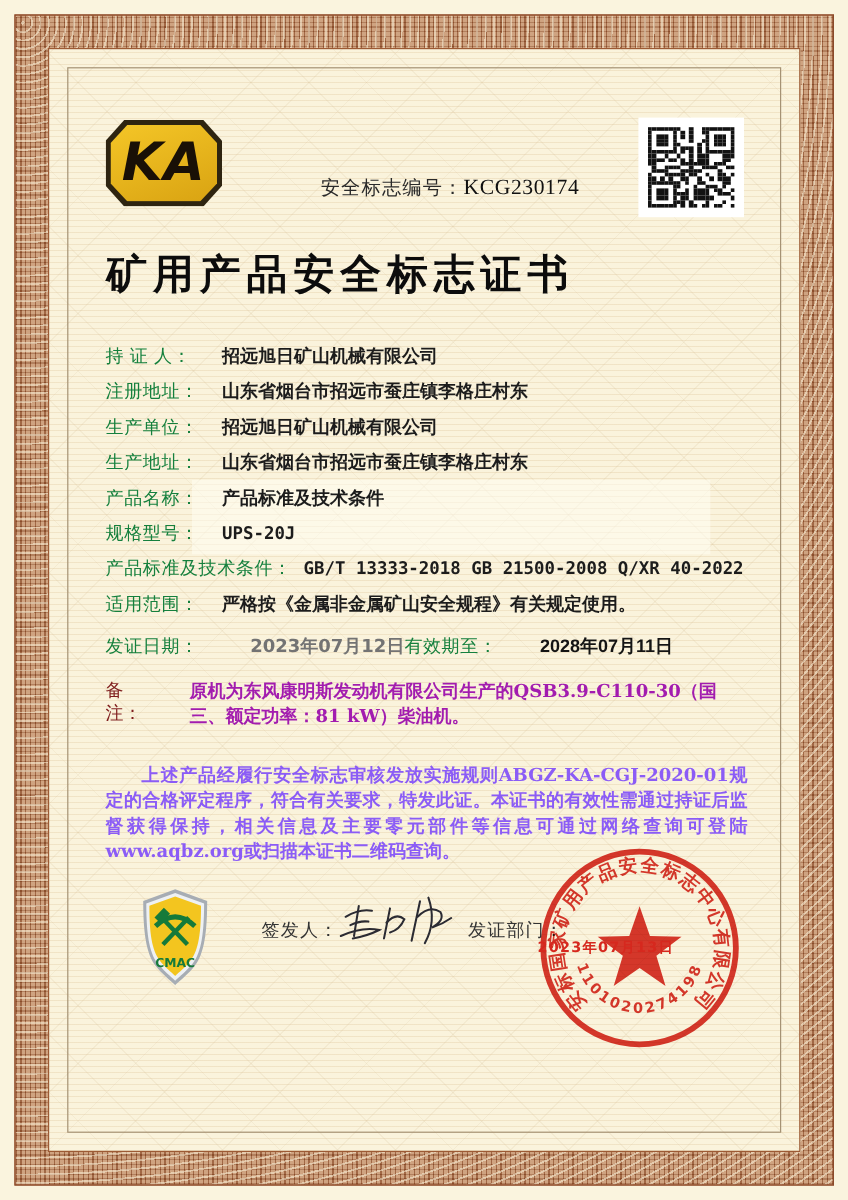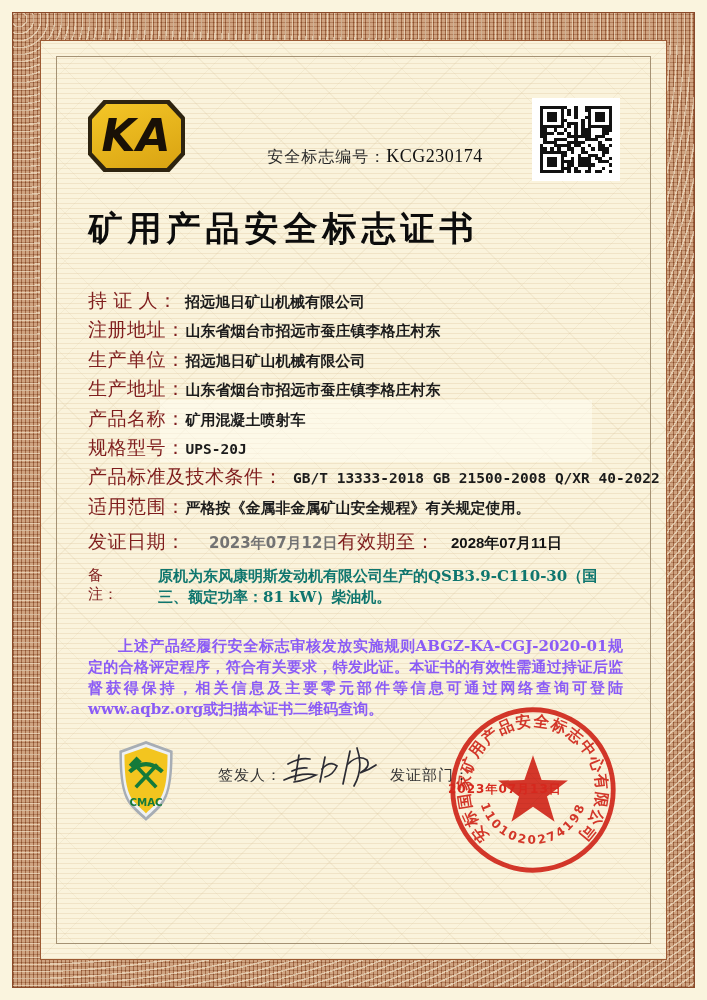--- a/index.html
+++ b/index.html
@@ -44,35 +44,35 @@
   .title{position:absolute;left:0;top:206px;width:567px;margin:0;text-align:center;
     font-family:"Liberation Serif","DejaVu Serif",serif;font-weight:bold;
     font-size:34px;letter-spacing:5px;color:#0c0c0c;}
 
   .value-sheen{position:absolute;left:160px;top:400px;width:432px;height:62px;
     background:rgba(255,253,242,0.55);}
 
   
   .fields{position:absolute;left:88px;top:288px;width:545px;}
   .frow{display:flex;align-items:baseline;height:29.4px;}
-  .flabel{flex:0 0 97px;font-size:19px;color:#7f1d1d;letter-spacing:0.5px;white-space:nowrap;}
+  .flabel{flex:0 0 97px;font-size:15px;color:#15803d;letter-spacing:0.5px;white-space:nowrap;}
   .flabel.wide{flex:0 0 auto;margin-right:10px;}
   .fvalue{font-size:15px;color:#1c1c1c;font-weight:bold;white-space:nowrap;
     font-family:"DejaVu Serif","Liberation Serif",serif;}
   .fvalue.mono{font-family:"DejaVu Sans Mono","Liberation Mono",monospace;font-size:14.5px;letter-spacing:0;}
 
   .daterow{position:absolute;left:88px;top:529px;display:flex;align-items:baseline;font-size:15px;}
   .daterow .flabel{flex:0 0 97px;}
   .dval{width:152px;color:#737373;font-weight:bold;font-family:"DejaVu Sans","Liberation Sans",sans-serif;text-align:right;}
   .vlabel{margin-left:0;}
   .dval2{color:#141414;font-weight:bold;margin-left:16px;}
 
   .remarkrow{position:absolute;left:88px;top:566px;width:545px;display:flex;align-items:flex-start;}
   .remark-label{flex:0 0 70px;font-size:15px;color:#7f1d1d;}
-  .remark-text{width:468px;font-size:15px;line-height:20.5px;color:#0f766e;font-weight:bold;
+  .remark-text{width:468px;font-size:15px;line-height:20.5px;color:#a21caf;font-weight:bold;
     font-family:"DejaVu Serif","Liberation Serif",serif;}
 
   .statement{position:absolute;left:88px;top:636px;width:535px;margin:0;
     font-size:15px;line-height:21px;text-indent:2em;color:#8b5cf6;font-weight:bold;
     font-family:"DejaVu Serif","Liberation Serif",serif;text-align:justify;}
 
   .cmac{position:absolute;left:115px;top:740px;width:62px;height:82px;}
   .cmac-text{font-family:"DejaVu Sans","Liberation Sans",sans-serif;}
 
   .signer{position:absolute;left:218px;top:766px;font-size:15px;color:#333;letter-spacing:1px;}
@@ -567,21 +567,21 @@
     <div class="frow">
       <span class="flabel">生产单位：</span>
       <span class="fvalue">招远旭日矿山机械有限公司</span>
     </div>
     <div class="frow">
       <span class="flabel">生产地址：</span>
       <span class="fvalue">山东省烟台市招远市蚕庄镇李格庄村东</span>
     </div>
     <div class="frow">
       <span class="flabel">产品名称：</span>
-      <span class="fvalue">矿用混凝土喷射车</span>
+      <span class="fvalue">产品标准及技术条件</span>
     </div>
     <div class="frow">
       <span class="flabel">规格型号：</span>
       <span class="fvalue mono">UPS-20J</span>
     </div>
     <div class="frow">
       <span class="flabel wide">产品标准及技术条件：</span>
       <span class="fvalue mono">GB/T 13333-2018 GB 21500-2008 Q/XR 40-2022</span>
     </div>
     <div class="frow">

